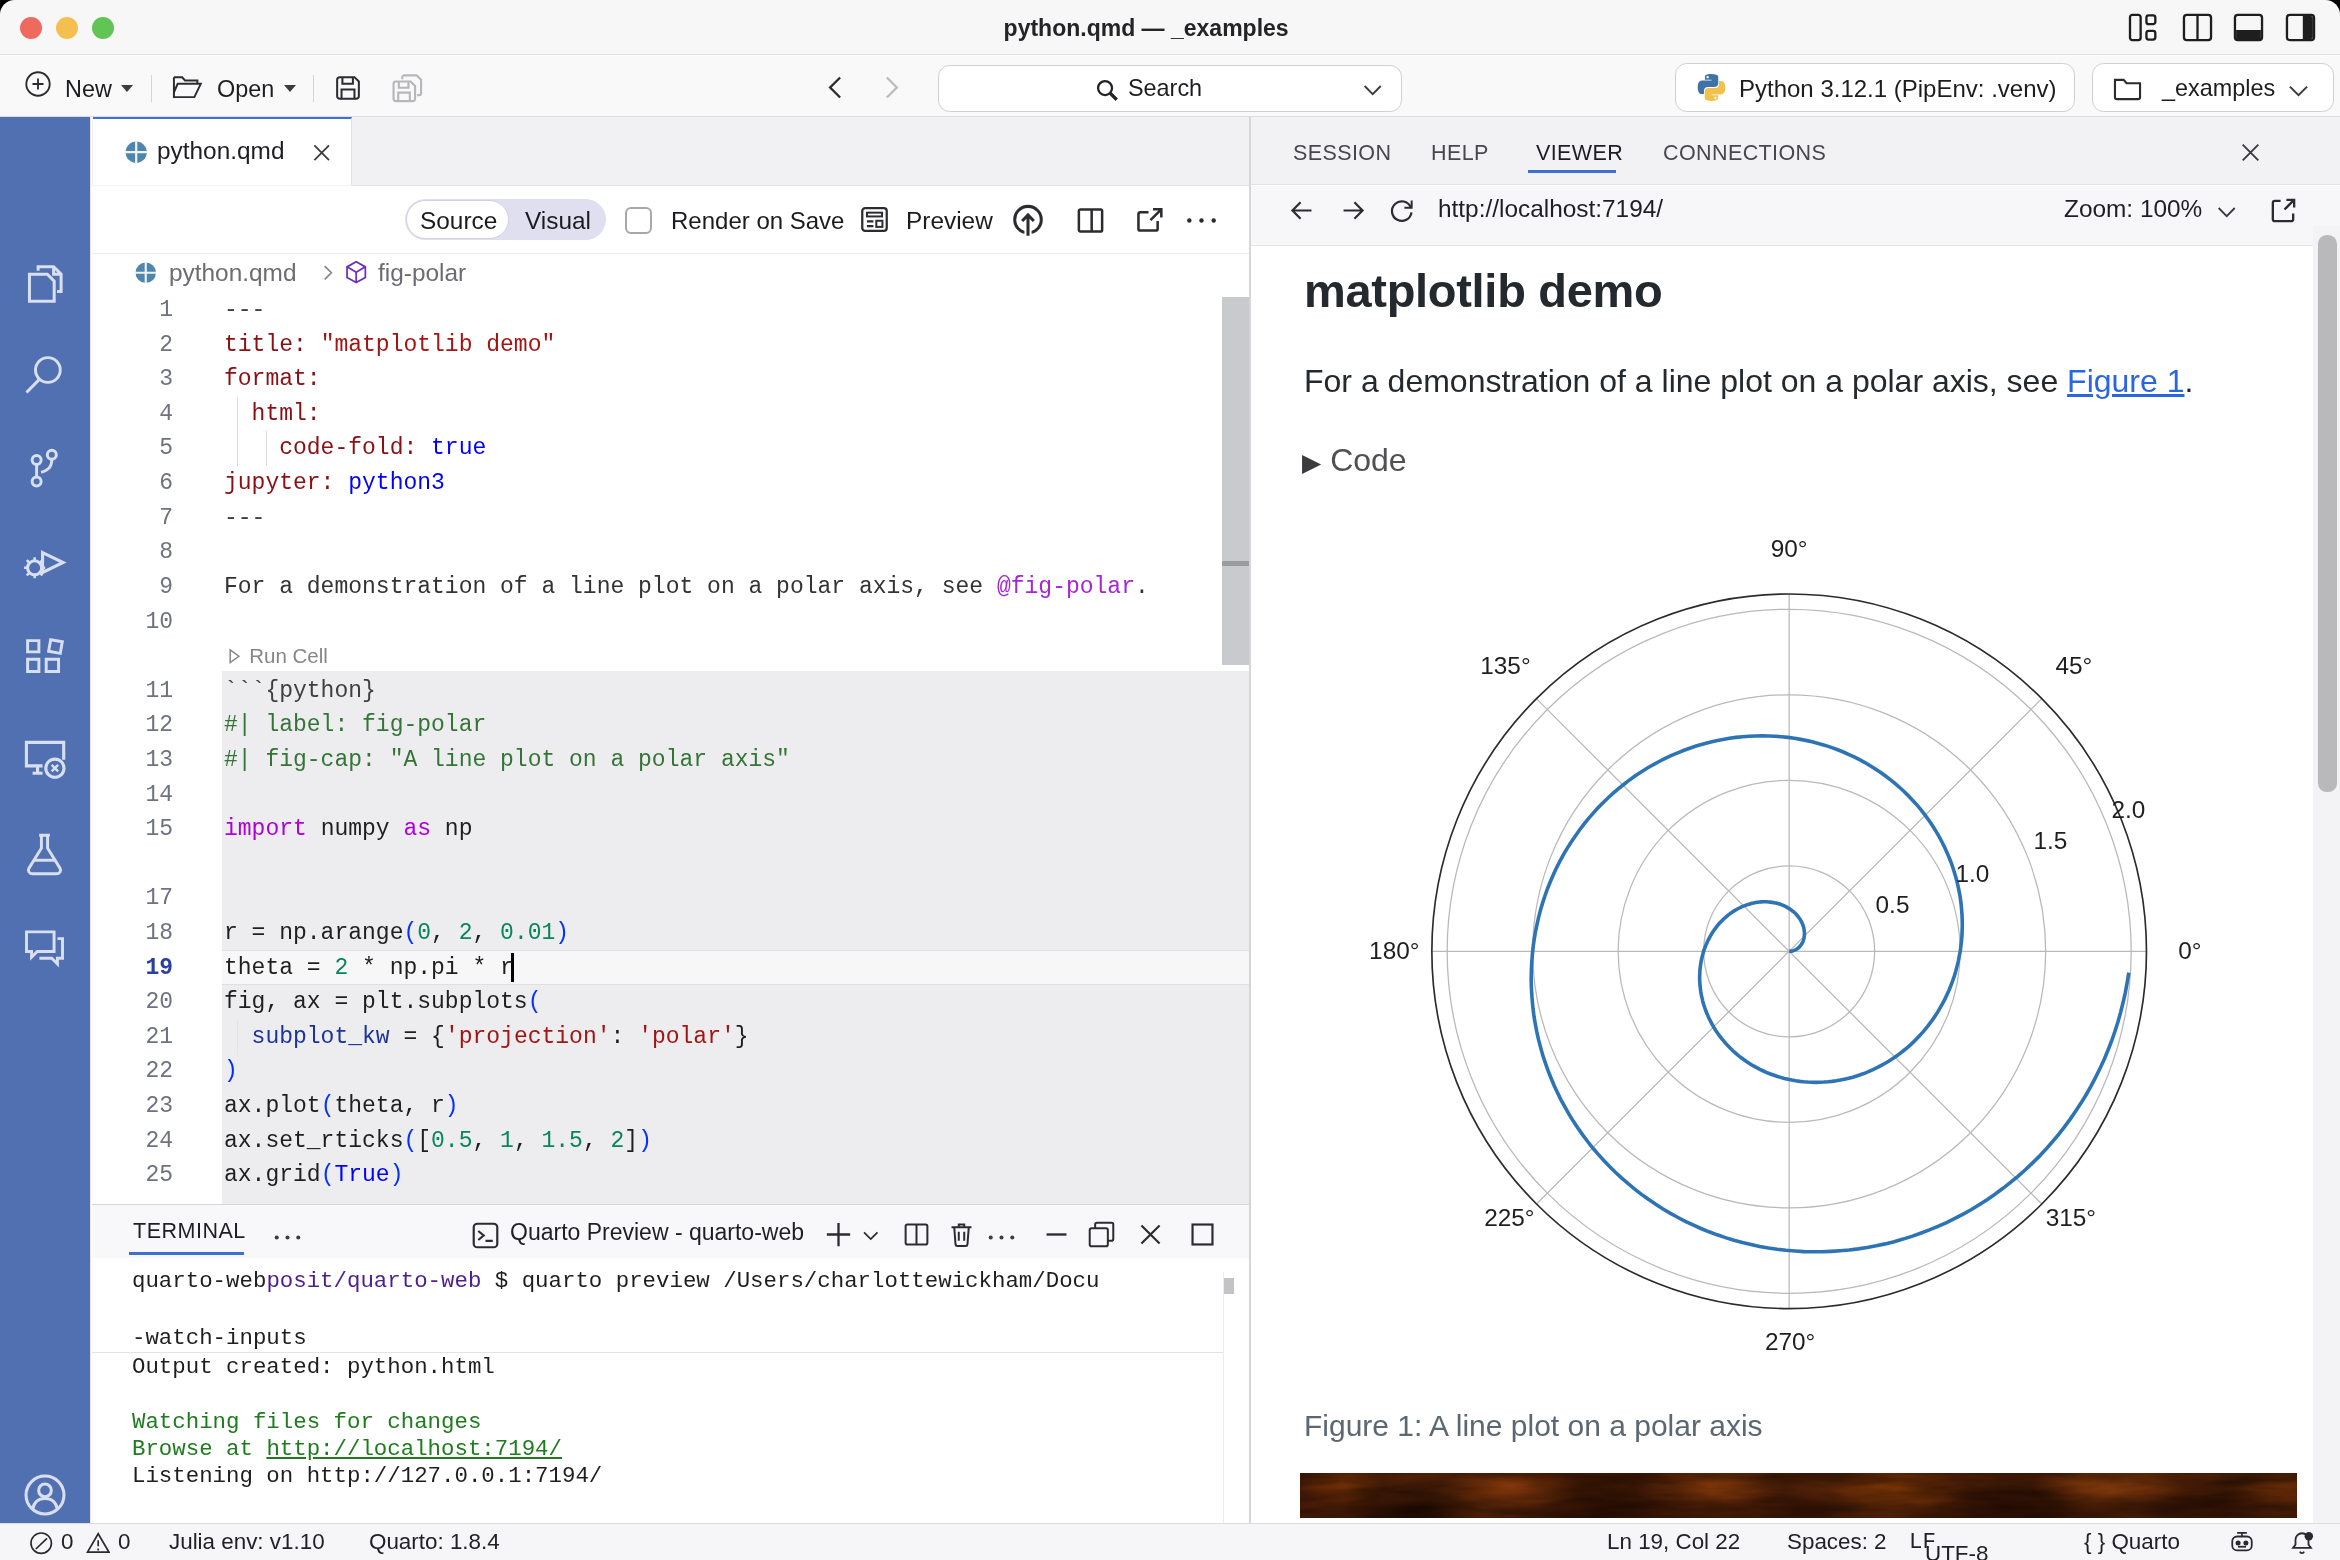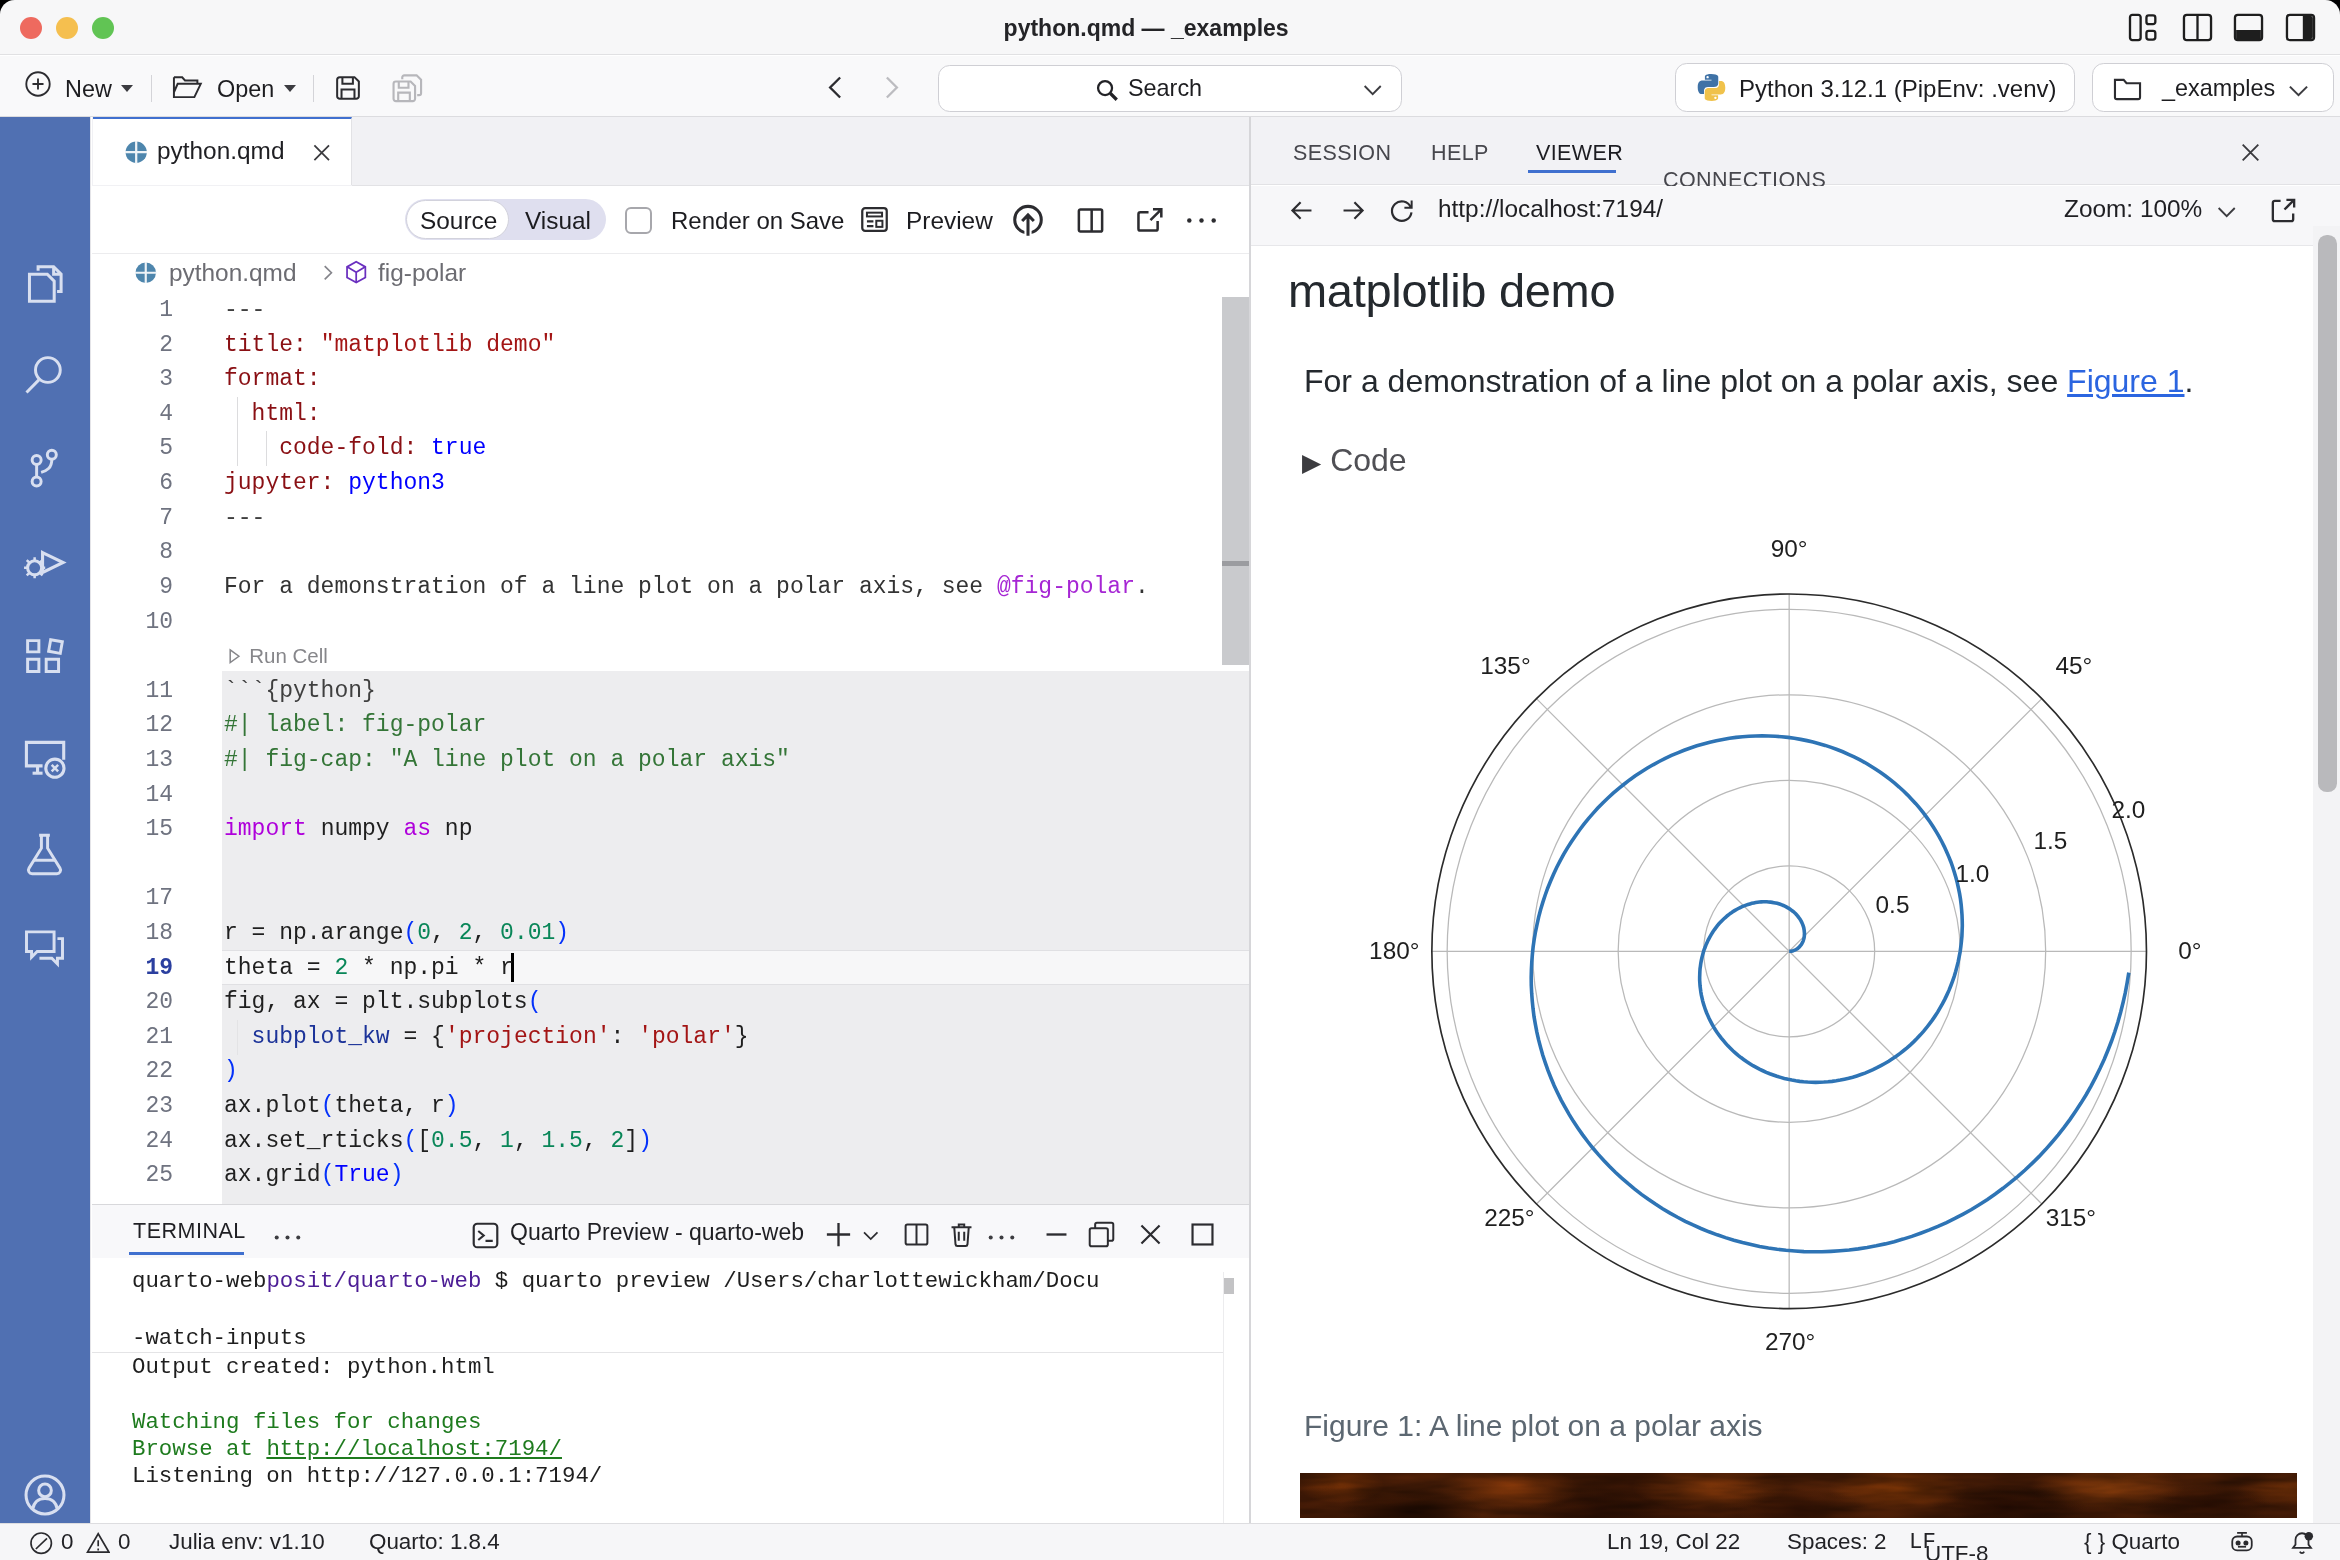--- a/index.html
+++ b/index.html
@@ -353,21 +353,21 @@
   <div class="tline tgreen" style="top:204px;">Watching files for changes</div>
   <div class="tline tgreen" style="top:231px;">Browse at <span style="text-decoration:underline">http://localhost:7194/</span></div>
   <div class="tline" style="top:258px;">Listening on http://127.0.0.1:7194/</div>
 </div>
 <div class="abs" id="pdivider"></div>
 <div class="abs" id="rpanel">
   <div id="rtabs">
     <div class="rtab" style="left:42px;">SESSION</div>
     <div class="rtab" style="left:180px;">HELP</div>
     <div class="rtab" style="left:285px;color:#1d1d22;">VIEWER</div>
-    <div class="rtab" style="left:412px;margin-top:27px;">CONNECTIONS</div>
+    <div class="rtab" style="left:412px;">CONNECTIONS</div>
     <div style="position:absolute;left:277px;top:53px;width:88px;height:2.9px;background:#4070cf;"></div>
     <svg style="position:absolute;left:987px;top:23.4px" width="25" height="25" viewBox="0 0 16 16" fill="none" stroke="#3a3a3e" stroke-width="1.2">
         <path d="M3 3 L13 13 M13 3 L3 13"></path>
       </svg>
   </div>
   <div id="vtrack"></div>
   <div id="vscroll"></div>
   <div id="rnav">
     <svg style="position:absolute;left:36px;top:9.8px" width="29" height="29" viewBox="0 0 16 16" fill="none" stroke="#2c2c30" stroke-width="1.2">
         <path d="M13.5 8 H3 M7.5 3.5 L3 8 L7.5 12.5"></path>
@@ -383,21 +383,21 @@
     <div style="position:absolute;left:813px;top:8.8px;font-size:24.4px;color:#1f1f23;">Zoom: 100%</div>
     <svg style="position:absolute;left:964px;top:13.7px" width="23.4" height="23.4" viewBox="0 0 16 16" fill="none" stroke="#3c3c40" stroke-width="1.3">
         <path d="M2.5 5.5 L8 11 L13.5 5.5"></path>
       </svg>
     <svg style="position:absolute;left:1017px;top:8.8px" width="31" height="31" viewBox="0 0 16 16" fill="none" stroke="#2c2c30" stroke-width="1.2">
         <path d="M6.5 3 h-3 a1 1 0 0 0 -1 1 v8.5 a1 1 0 0 0 1 1 h8.5 a1 1 0 0 0 1 -1 v-3"></path>
         <path d="M9.5 2.5 h4 v4 M13.2 2.8 L8.5 7.5"></path>
       </svg>
   </div>
   <div id="viewer">
-    <div style="position:absolute;left:37px;top:15.6px;font-size:47px;font-weight:400;color:#24292e;letter-spacing:-0.3px;">matplotlib demo</div>
+    <div style="position:absolute;left:53px;top:15.6px;font-size:47px;font-weight:700;color:#24292e;letter-spacing:-0.3px;">matplotlib demo</div>
     <div style="position:absolute;left:53px;top:116px;font-size:32px;color:#24292e;">For a demonstration of a line plot on a polar axis, see <span style="color:#2b65e0;text-decoration:underline">Figure 1</span>.</div>
     <div style="position:absolute;left:51px;top:195px;font-size:32px;color:#4d4d52;"><span style="font-size:25px;color:#3c3c40;">▶</span> <span style="color:#505055">Code</span></div>
     <svg style="position:absolute;left:0;top:0" width="1089" height="1277" viewBox="1283 253 1117 1309" font-family="Liberation Sans,sans-serif">
 <g fill="none" stroke="#b9b9b9" stroke-width="1.3">
 <circle cx="1835" cy="975" r="87.7"></circle>
           <circle cx="1835" cy="975" r="175.4"></circle>
           <circle cx="1835" cy="975" r="263.1"></circle>
           <circle cx="1835" cy="975" r="350.8"></circle>
 <path d="M1835 608.5 V1341.5 M1468.5 975 H2201.5 M1575.8 715.8 L2094.2 1234.2 M1575.8 1234.2 L2094.2 715.8"></path>
 </g>

